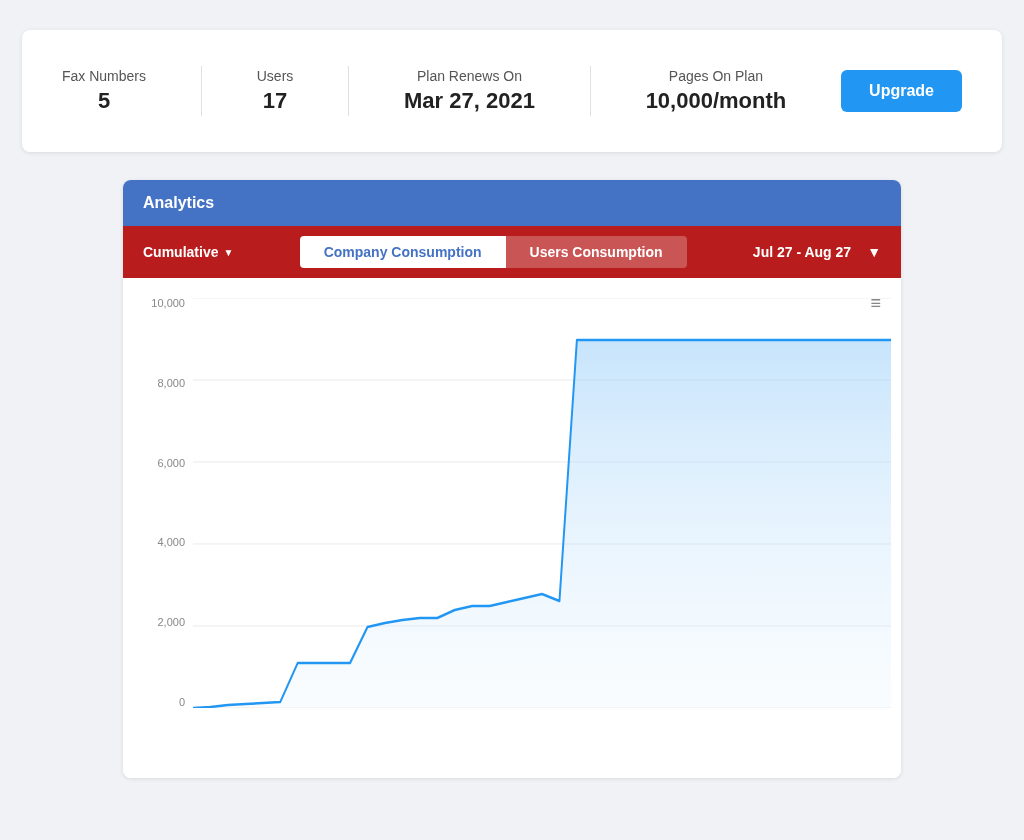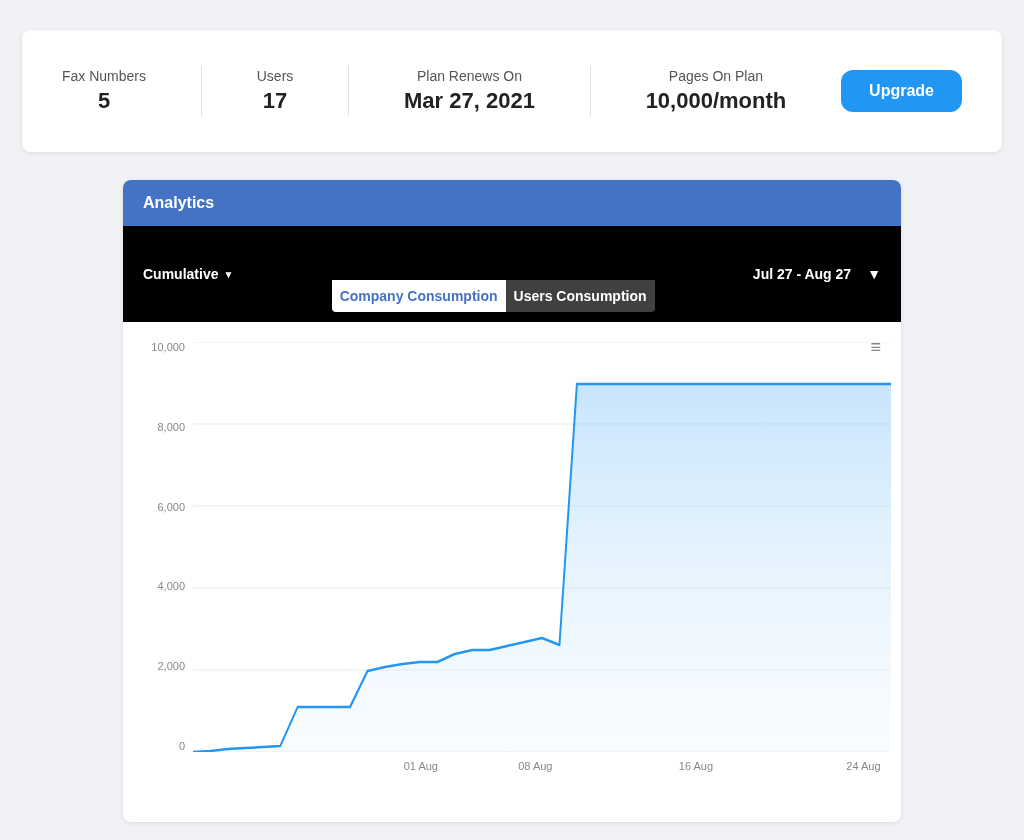--- a/index.html
+++ b/index.html
@@ -43,21 +43,21 @@
     }
     .stat-divider {
       width: 1px;
       height: 50px;
       background: #e0e0e0;
     }
     .upgrade-btn {
       background: #2196f3;
       color: #fff;
       border: none;
-      border-radius: 12px;
+      border-radius: 6px;
       padding: 12px 28px;
       font-size: 16px;
       font-weight: 600;
       cursor: pointer;
     }
 
     
     .analytics-card {
       background: #fff;
       border-radius: 8px;
@@ -68,21 +68,21 @@
     .analytics-header {
       background: #4472c4;
       padding: 14px 20px;
     }
     .analytics-title {
       color: #fff;
       font-size: 16px;
       font-weight: 700;
     }
     .analytics-toolbar {
-      background: #000000;
+      background: #b91c1c;
       padding: 10px 20px;
       display: flex;
       align-items: center;
       justify-content: space-between;
     }
     .cumulative-btn {
       background: transparent;
       border: none;
       color: #fff;
       font-size: 14px;
@@ -94,26 +94,25 @@
     }
     .cumulative-btn .arrow {
       font-size: 10px;
     }
     .tab-group {
       display: flex;
       border-radius: 4px;
       overflow: hidden;
     }
     .tab-btn {
-      padding: 8px 8px;
+      padding: 8px 24px;
       font-size: 14px;
       font-weight: 600;
       border: none;
       cursor: pointer;
-      margin-top: 44px;
     }
     .tab-btn.active {
       background: #fff;
       color: #4472c4;
     }
     .tab-btn.inactive {
       background: rgba(255,255,255,0.25);
       color: #fff;
     }
     .date-range-btn {
@@ -348,21 +347,15 @@
               748,42
               770,42
               792,42
               814,42
               836,42
               858,42
               880,42" fill="none" stroke="#2196f3" stroke-width="2.5" stroke-linejoin="round" stroke-linecap="round"></polyline>
         </svg>
       </div>
 
-      <div class="x-axis">
-        <span class="x-label" style="margin-left:60px; flex:none; position:absolute; left: calc(60px + 13%);">01 Aug</span>
-        <span class="x-label" style="position:absolute; left: calc(60px + 38%);">08 Aug</span>
-        <span class="x-label" style="position:absolute; left: calc(60px + 61%);">16 Aug</span>
-        <span class="x-label" style="position:absolute; left: calc(60px + 85%);">24 Aug</span>
-      </div>
     </div>
   </div>
 </div>
 
 </body></html>

